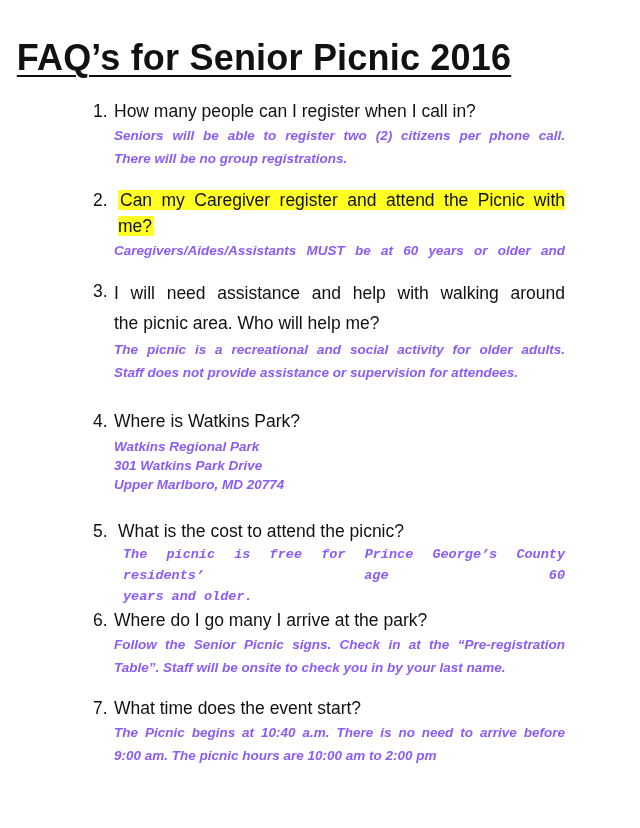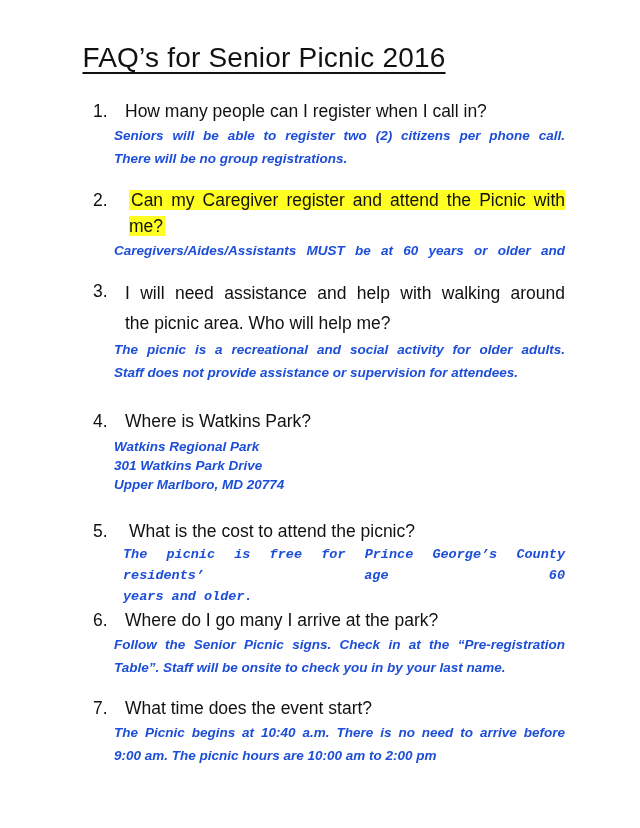--- a/index.html
+++ b/index.html
@@ -15,22 +15,22 @@
       font-family: "Liberation Sans", sans-serif;
       color: #111111;
     }
     .title {
       position: absolute;
       left: 0;
       width: 528px;
       top: 38px;
       text-align: center;
       font-family: "Liberation Sans", sans-serif;
-      font-weight: normal;
-      font-size: 28px;
+      font-weight: bold;
+      font-size: 36px;
       line-height: 40px;
       letter-spacing: 0.2px;
     }
     .title span {
       text-decoration: underline;
       text-decoration-thickness: 2px;
       text-underline-offset: 5px;
     }
     .faq {
       position: absolute;
@@ -47,31 +47,30 @@
     }
     .q .num {
       flex: 0 0 auto;
       width: 21px;
     }
     .q .num.wide {
       width: 25px;
     }
     .q .text {
       flex: 1 1 auto;
-      margin-left: 11px;
     }
     .q .hl {
       background: #ffff22;
       padding: 0 2px;
     }
     .a {
       font-family: "Liberation Sans", sans-serif;
       font-weight: bold;
       font-style: italic;
-      color: #1d4ed8;
+      color: #8b5cf6;
       font-size: 13.5px;
       line-height: 23px;
       margin-left: 21px;
       text-align: justify;
       text-align-last: left;
     }
     .a.addr {
       line-height: 19px;
       margin-top: 3px;
     }

